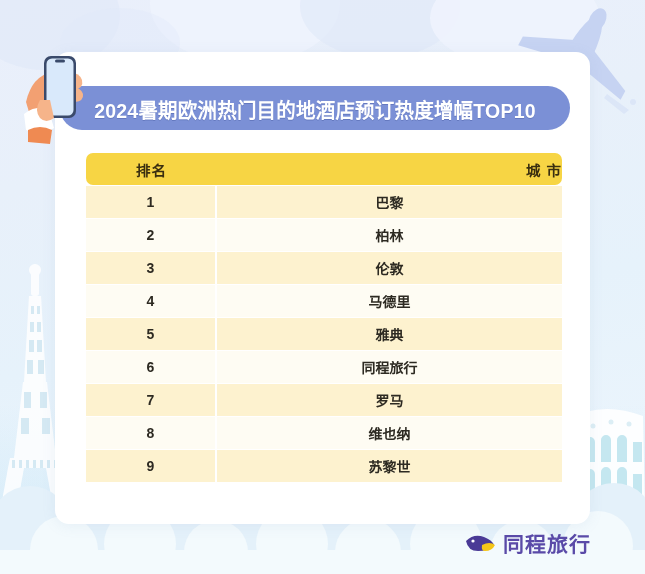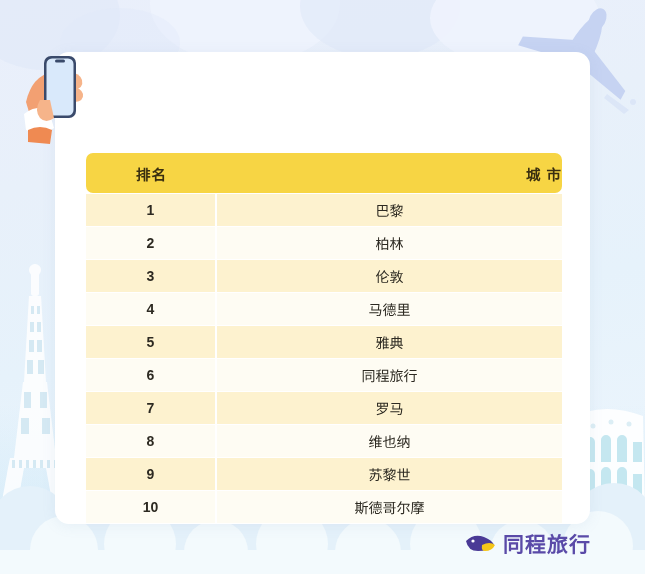--- a/index.html
+++ b/index.html
@@ -145,37 +145,37 @@
   }
 
   .rank-table col.col-rank { width: 131px; }
   .rank-table col.col-city { width: 345px; }
 
   .rank-table th {
     background: #f7d544;
     color: #3a2f10;
     font-size: 14.5px;
     font-weight: 700;
-    height: 40px;
+    height: 32px;
     text-align: center;
     letter-spacing: 1px;
   }
   .rank-table th.th-rank { border-radius: 7px 0 0 7px; }
   .rank-table th.th-city { border-radius: 0 7px 7px 0; text-align: right; }
   .rank-table th.th-rank::after {
     content: "";
     position: absolute;
   }
 
   .rank-table td {
     height: 32px;
     text-align: center;
     font-size: 14px;
     color: #2d2a22;
-    font-weight: 400;
+    font-weight: 700;
   }
   .rank-table tbody tr.odd td { background: #fdf2cf; }
   .rank-table tbody tr.even td { background: #fefcf3; }
 
   .rank-table td.cell-rank {
     border-right: 2px solid #ffffff;
     font-weight: 600;
   }
 
   
@@ -313,20 +313,23 @@
           <circle cx="522" cy="88" r="32"></circle>
           <circle cx="598" cy="82" r="35"></circle>
           <rect x="0" y="86" width="645" height="24"></rect>
         </g>
       </svg>
     </div>
   </div>
 
   <div class="card"></div>
 
+  <div class="title-ribbon">
+    <span class="title-text">2024暑期欧洲热门目的地酒店预订热度增幅TOP10</span>
+  </div>
 
   <div class="hand-phone">
     <svg viewBox="0 0 78 100" xmlns="http://www.w3.org/2000/svg">
 
       <path d="M4 58 q6 -26 26 -30 l10 4 -4 36 q-12 14 -26 10z" fill="#f2a072"></path>
       <path d="M2 70 q10 -8 24 -6 l6 20 q-14 10 -28 2z" fill="#ffffff"></path>
       <path d="M6 86 q12 -6 24 0 l-2 14 -22 -2z" fill="#ef8a52"></path>
 
       <path d="M42 30 q14 -4 18 6 q2 8 -8 10 l-12 -4z" fill="#f6b48a"></path>
       <path d="M44 44 q14 -3 17 6 q1 7 -8 8 l-11 -3z" fill="#f6b48a"></path>
@@ -381,24 +384,20 @@
           <td class="cell-city">罗马</td>
         </tr>
         <tr class="even">
           <td class="cell-rank">8</td>
           <td class="cell-city">维也纳</td>
         </tr>
         <tr class="odd">
           <td class="cell-rank">9</td>
           <td class="cell-city">苏黎世</td>
         </tr>
-        <tr class="even">
-          <td class="cell-rank">10</td>
-          <td class="cell-city">斯德哥尔摩</td>
-        </tr>
       </tbody>
     </table>
   </div>
 
   <div class="brand">
     <span class="brand-mark">
       <svg viewBox="0 0 32 20" xmlns="http://www.w3.org/2000/svg">
         <path d="M2 8 q8 -8 18 -4 q8 3 10 8 q-6 6 -16 6 q-10 0 -12 -10z" fill="#4a3a96"></path>
         <path d="M18 12 q8 -4 13 0 q-3 6 -10 6 q-4 0 -3 -6z" fill="#f5c518"></path>
         <circle cx="9" cy="8" r="1.6" fill="#ffffff"></circle>

